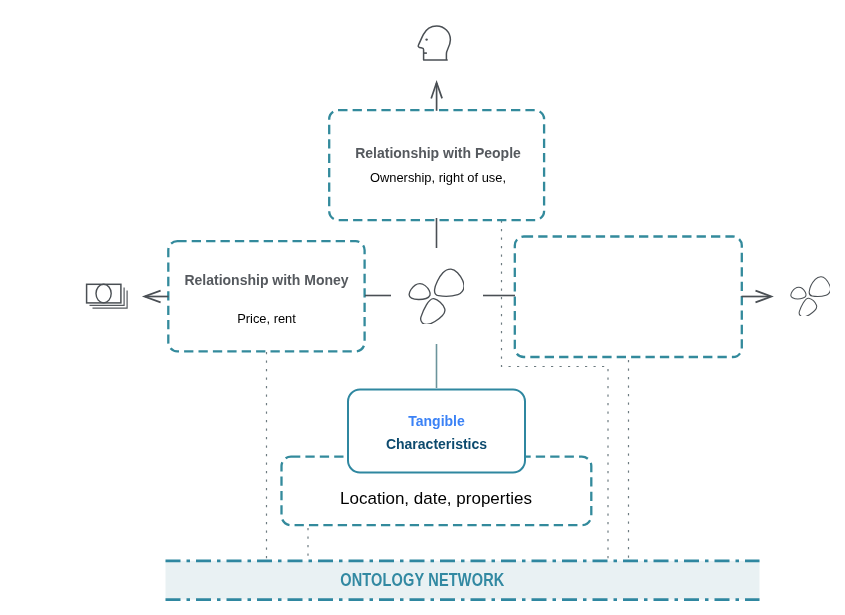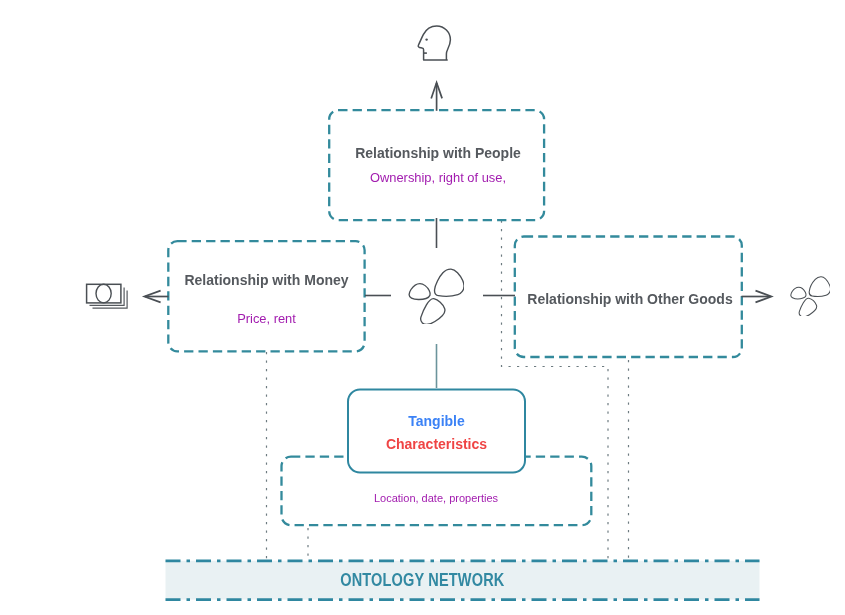--- a/index.html
+++ b/index.html
@@ -2,21 +2,21 @@
 <html><head>
 <meta charset="utf-8">
 <style>
   html,body{margin:0;padding:0;background:#ffffff;}
   body{width:845px;height:615px;font-family:"Liberation Sans",sans-serif;overflow:hidden;}
   #stage{position:relative;width:845px;height:615px;background:#fff;}
   svg.layer{position:absolute;left:0;top:0;width:845px;height:615px;}
   .node{position:absolute;box-sizing:border-box;display:flex;flex-direction:column;
         align-items:center;justify-content:center;pointer-events:auto;}
   .ntitle{color:#55595e;font-weight:bold;font-size:14px;text-align:left;letter-spacing:0px;}
-  .nsub{color:#a21caf;font-size:12.9px;text-align:center;line-height:21.8px;}
+  .nsub{color:#000000;font-size:12.9px;text-align:center;line-height:21.8px;}
   .bandlabel{color:#3289a2;font-weight:bold;font-size:18.3px;letter-spacing:.2px;
              transform:scaleX(.795);transform-origin:center center;white-space:nowrap;}
   .icon{position:absolute;}
 </style>
 </head>
 <body>
 
 <div id="stage">
 
   <svg class="layer" viewBox="0 0 845 615">
@@ -105,29 +105,28 @@
       <span>Ownership, right of use,</span><br>
     </div>
   </div>
 
   <div class="node" style="left:168px;top:244px;width:197px;height:114px">
     <div class="ntitle">Relationship with Money</div>
     <div class="nsub" style="margin-top:20px">Price, rent</div>
   </div>
 
   <div class="node" style="left:516px;top:237.2px;width:228px;height:123px">
-    <div class="ntitle">Relationship with Other Goods</div>
   </div>
 
   <div class="node" style="left:280px;top:458px;width:312px;height:64px;justify-content:flex-end;padding-bottom:12px">
-    <div class="nsub" style="font-size:11px">Location, date, properties</div>
+    <div class="nsub" style="font-size:17px">Location, date, properties</div>
   </div>
 
   <div class="node" style="left:348px;top:390.4px;width:177px;height:84px">
     <div class="ntitle" style="color:#3b82f6">Tangible</div>
-    <div class="ntitle" style="color:#ef4444;margin-top:7px">Characteristics</div>
+    <div class="ntitle" style="color:#0c4a6e;margin-top:7px">Characteristics</div>
   </div>
 
   <div class="node" style="left:152px;top:560px;width:541px;height:40px">
     <div class="bandlabel">ONTOLOGY NETWORK</div>
   </div>
 
 </div>
 
 </body></html>

